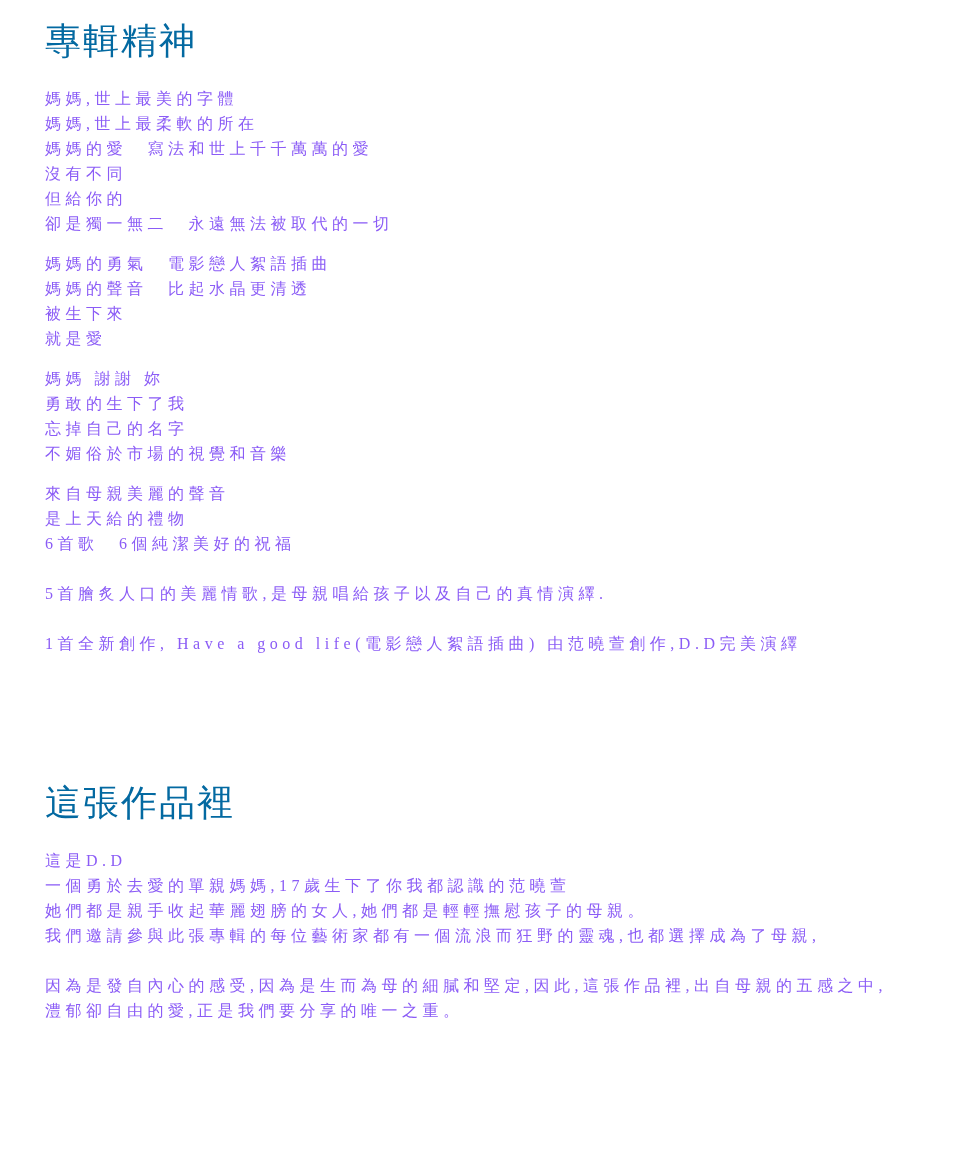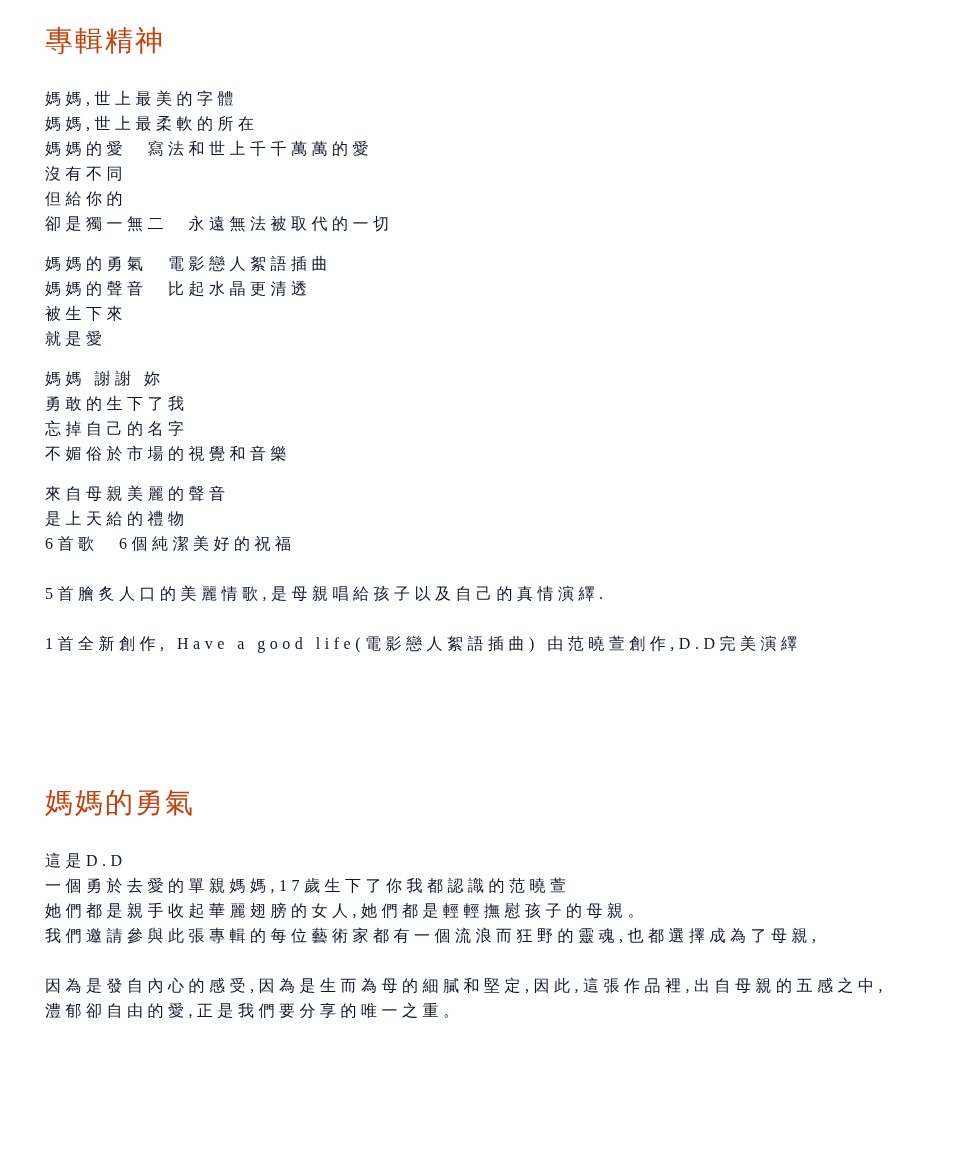--- a/index.html
+++ b/index.html
@@ -11,39 +11,39 @@
     width: 970px;
     min-height: 1176px;
     color: #1f1f1f;
     font-family: "Liberation Serif", "DejaVu Serif", serif;
     -webkit-font-smoothing: antialiased;
   }
   main[data-name="document-body"] {
     padding: 22px 30px 40px 45px;
   }
   .section-heading {
-    font-size: 28px;
+    font-size: 36px;
     font-weight: normal;
     letter-spacing: 2px;
     line-height: 38px;
     margin: 0 0 26px 0;
-    color: #c2410c;
+    color: #0369a1;
   }
   .section + .section {
     margin-top: 128px;
   }
   .para {
     margin: 0 0 15px 0;
   }
   .line {
     font-size: 16px;
     line-height: 25px;
     letter-spacing: 4.5px;
     white-space: pre-wrap;
-    color: #0f172a;
+    color: #8b5cf6;
   }
   
   .section:first-of-type > .para:nth-child(n+6) {
     margin-top: 25px;
   }
   
   .section:nth-of-type(2) > .para {
     margin-bottom: 25px;
   }
 </style>
@@ -80,21 +80,21 @@
         <div class="line" data-name="text-line">6首歌　6個純潔美好的祝福</div>
       </div>
       <div class="para" data-name="paragraph">
         <div class="line" data-name="text-line">5首膾炙人口的美麗情歌,是母親唱給孩子以及自己的真情演繹.</div>
       </div>
       <div class="para" data-name="paragraph">
         <div class="line" data-name="text-line">1首全新創作, Have a good life(電影戀人絮語插曲) 由范曉萱創作,D.D完美演繹</div>
       </div>
     </section>
     <section class="section" data-name="section-album-intro">
-      <h1 class="section-heading" data-name="section-heading-album-intro">媽媽的勇氣</h1>
+      <h1 class="section-heading" data-name="section-heading-album-intro">這張作品裡</h1>
       <div class="para" data-name="paragraph">
         <div class="line" data-name="text-line">這是D.D</div>
         <div class="line" data-name="text-line">一個勇於去愛的單親媽媽,17歲生下了你我都認識的范曉萱</div>
         <div class="line" data-name="text-line">她們都是親手收起華麗翅膀的女人,她們都是輕輕撫慰孩子的母親。</div>
         <div class="line" data-name="text-line">我們邀請參與此張專輯的每位藝術家都有一個流浪而狂野的靈魂,也都選擇成為了母親,</div>
       </div>
       <div class="para" data-name="paragraph">
         <div class="line" data-name="text-line">因為是發自內心的感受,因為是生而為母的細膩和堅定,因此,這張作品裡,出自母親的五感之中,</div>
         <div class="line" data-name="text-line">澧郁卻自由的愛,正是我們要分享的唯一之重。</div>
       </div>

